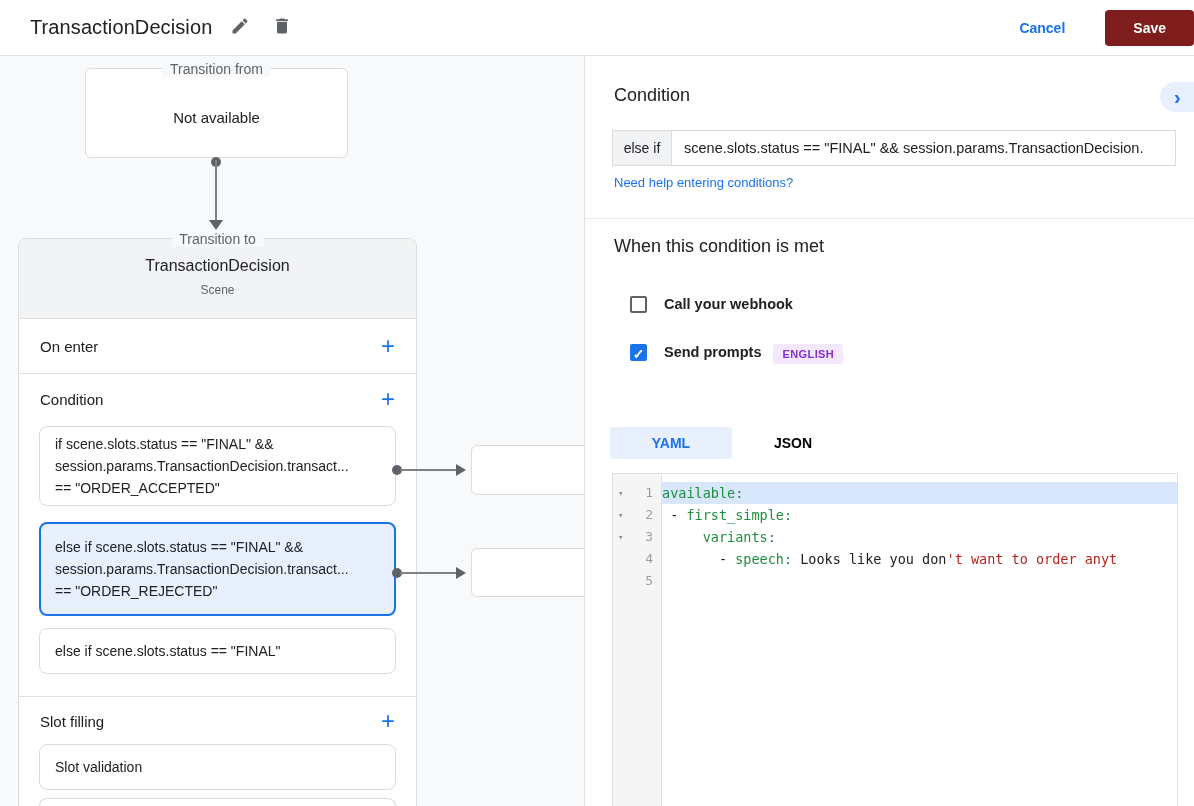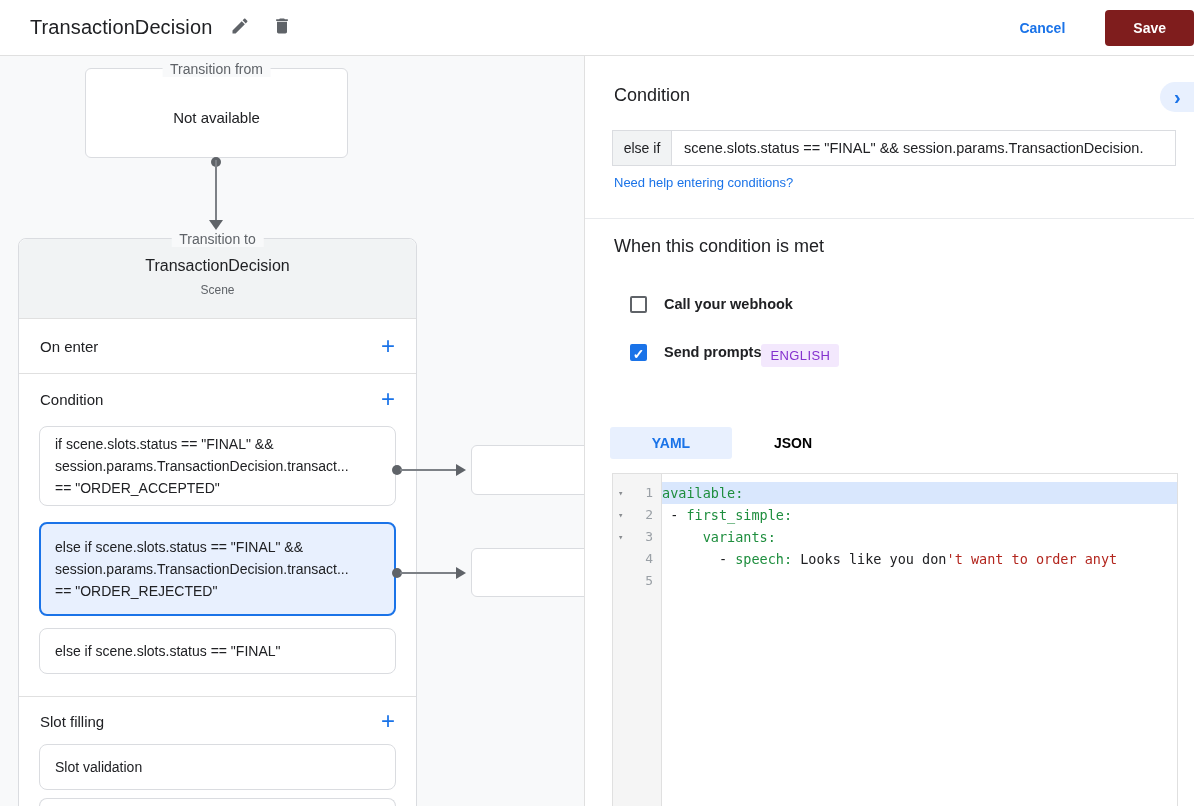--- a/index.html
+++ b/index.html
@@ -76,21 +76,21 @@
     font-family:"Liberation Sans", sans-serif; outline:none; }
   .link { color:#1a73e8; font-size:13px; text-decoration:none; cursor:pointer; }
   .panel-divider { position:absolute; left:0; top:162px; width:610px; height:1px; background:#e8eaed; }
 
   .check-row { position:absolute; left:45px; display:flex; align-items:flex-start; }
   .checkbox { width:17px; height:17px; border:2px solid #5f6368; border-radius:2px; background:#fff;
     cursor:pointer; flex:none; }
   .checkbox.checked { background:#1a73e8; border-color:#1a73e8; color:#fff; font-size:14px;
     line-height:17px; text-align:center; font-weight:bold; }
   .check-label { font-size:14.5px; font-weight:bold; margin-left:17px; color:#202124; }
-  .lang-badge { margin-left:0; background:#f3e8fd; color:#8430ce; font-size:13px; font-weight:normal;
+  .lang-badge { margin-left:12px; background:#f3e8fd; color:#8430ce; font-size:11px; font-weight:bold;
     padding:4px 9px; border-radius:3px; letter-spacing:.4px; }
   .desc { position:absolute; left:29px; top:320px; width:558px; font-size:13px; line-height:17px; color:#202124; }
 
   .tabs { position:absolute; left:25px; top:371px; display:flex; }
   .tab { width:122px; height:32px; display:flex; align-items:center; justify-content:center;
     font-size:14px; font-weight:bold; color:#000000; cursor:pointer; border-radius:3px; }
   .tab.active { color:#1a73e8; background:#e8f0fe; }
 
   
   .editor { position:absolute; left:27px; top:417px; width:566px; height:360px;

